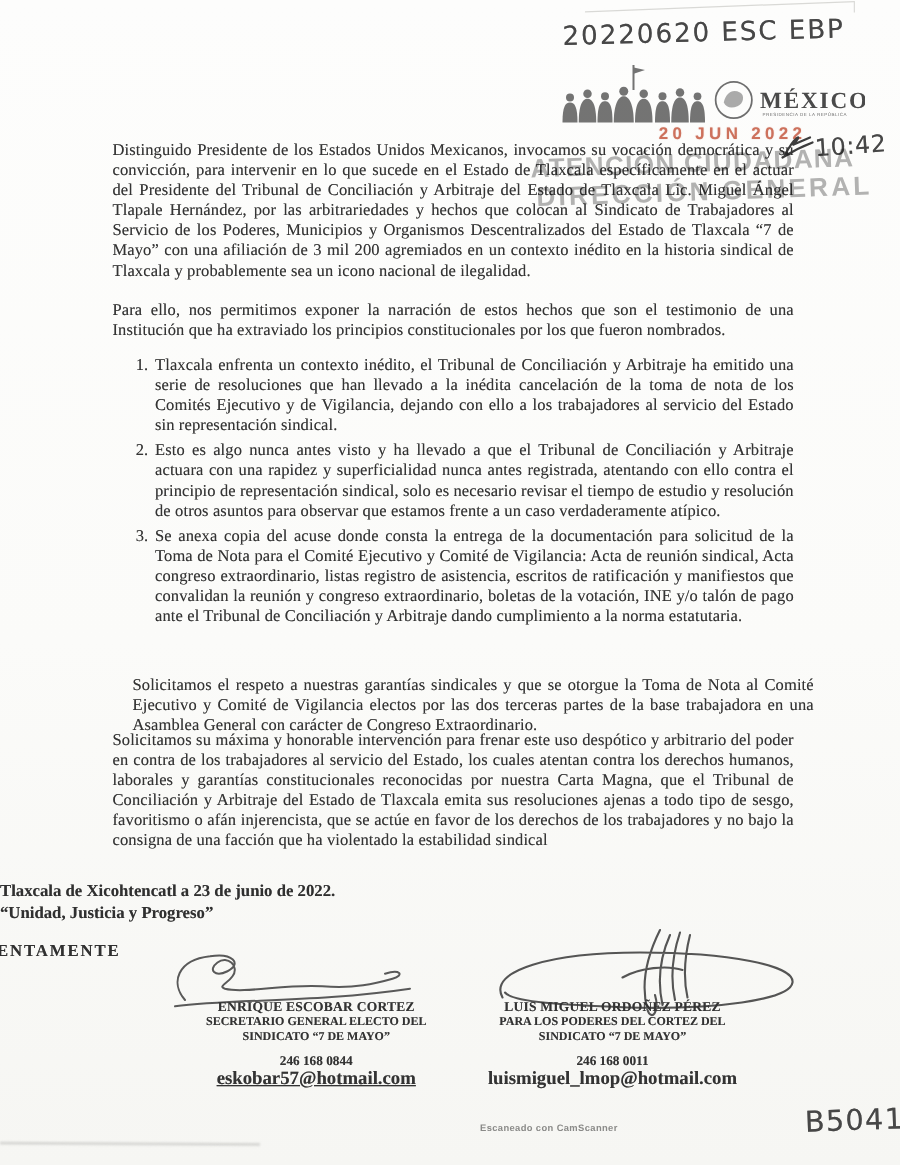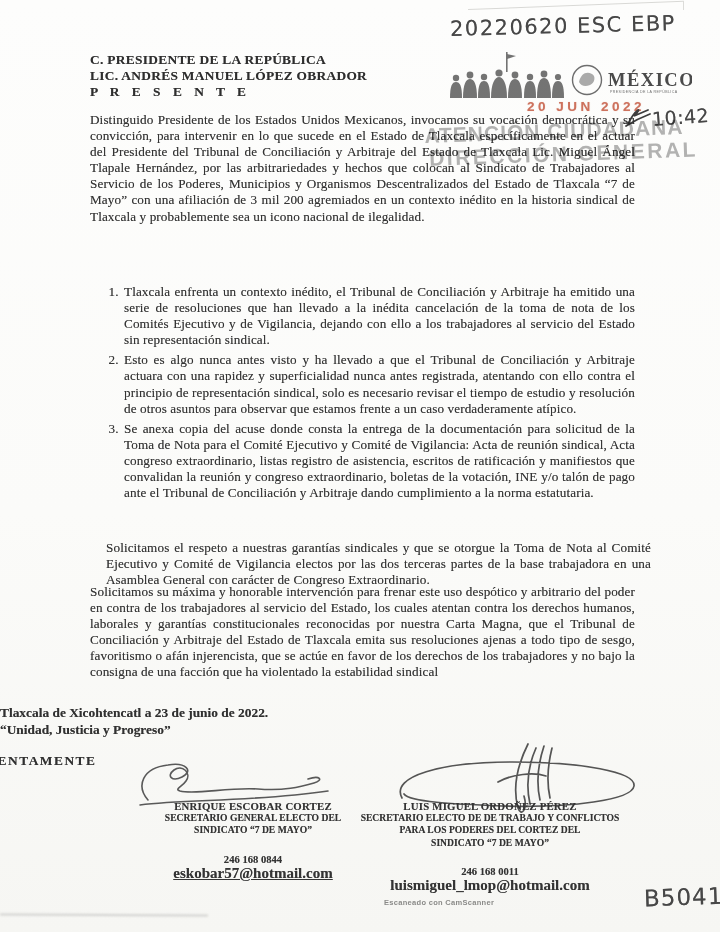--- a/index.html
+++ b/index.html
@@ -34,21 +34,21 @@
   }
   .overlay-stamp .l1{font-size:21px;letter-spacing:1px;}
   .overlay-stamp .l2{font-size:21px;letter-spacing:2.5px;margin-left:4px;}
   ol.points{margin:0;padding-left:24px;width:513px;}
   ol.points li{margin-bottom:4px;text-align:justify;padding-left:2px;}
   .center-line{left:0;width:720px;text-align:left;font-weight:bold;font-size:13.4px;color:#303030;text-shadow:0 0 .4px rgba(60,60,60,.5);}
   .salutation{letter-spacing:1.5px;transform:translateX(-23px);}
   .sig-block{text-align:center;line-height:12.2px;color:#333;text-shadow:0 0 .4px rgba(70,70,70,.5);}
   .sig-block .name{font-weight:bold;font-size:10.8px;letter-spacing:.2px;}
   .sig-block .title{font-size:9.6px;font-weight:bold;}
-  .sig-block .phone{font-weight:bold;font-size:10.6px;margin-top:17px;}
+  .sig-block .phone{font-weight:bold;font-size:10.6px;margin-top:7px;}
   .sig-block .email{font-weight:bold;font-size:15px;margin-top:1px;}
   .sig-block .email.underlined{text-decoration:underline;}
   .watermark{
     left:384px;top:898px;font-family:"Liberation Sans", sans-serif;font-size:7.5px;
     color:#8a8a88;filter:blur(.4px);letter-spacing:.3px;font-weight:bold;
   }
   .scan-line-top{left:468px;top:9px;width:216px;border-top:1.5px solid #d9d9d6;transform:rotate(-2.2deg);transform-origin:left top;}
   .scan-line-top2{left:683px;top:1px;height:9px;border-left:1.5px solid #dcdcd9;}
   .scan-line-bottom{left:0;top:914px;width:208px;border-top:2px solid #d2d2cf;filter:blur(.8px);transform:rotate(.3deg);}
   svg .ink{stroke:#3d3d3d;fill:none;stroke-linecap:round;}
@@ -106,28 +106,24 @@
         <path class="ink" stroke-width="1.8" d="M6 20 C14 4 22 2 12 12 L26 6 M4 22 C12 17 20 13 28 10"></path>
       </svg>
   </div>
   <div class="abs hand hand-time">10:42</div>
 
   <div class="abs overlay-stamp">
     <div class="l1">ATENCIÓN CIUDADANA</div>
     <div class="l2">DIRECCIÓN GENERAL</div>
   </div>
 
-  <div class="abs recipient" style="left:90px;top:52px;">
-    <div>C. PRESIDENTE DE LA REPÚBLICA</div>
-    <div>LIC. ANDRÉS MANUEL LÓPEZ OBRADOR</div>
-    <div class="spaced">P R E S E N T E</div>
-  </div>
 
   <p class="abs body-text" style="left:90px;top:112px;width:545px;margin:0;">Distinguido Presidente de los Estados Unidos Mexicanos, invocamos su vocación democrática y su convicción, para intervenir en lo que sucede en el Estado de Tlaxcala específicamente en el actuar del Presidente del Tribunal de Conciliación y Arbitraje del Estado de Tlaxcala Lic. Miguel Ángel Tlapale Hernández, por las arbitrariedades y hechos que colocan al Sindicato de Trabajadores al Servicio de los Poderes, Municipios y Organismos Descentralizados del Estado de Tlaxcala “7 de Mayo” con una afiliación de 3 mil 200 agremiados en un contexto inédito en la historia sindical de Tlaxcala y probablemente sea un icono nacional de ilegalidad.</p>
 
+  <p class="abs body-text" style="left:90px;top:240px;width:545px;margin:0;">Para ello, nos permitimos exponer la narración de estos hechos que son el testimonio de una Institución que ha extraviado los principios constitucionales por los que fueron nombrados.</p>
 
   <ol class="abs body-text points" style="left:98px;top:284px;margin:0;">
     <li>Tlaxcala enfrenta un contexto inédito, el Tribunal de Conciliación y Arbitraje ha emitido una serie de resoluciones que han llevado a la inédita cancelación de la toma de nota de los Comités Ejecutivo y de Vigilancia, dejando con ello a los trabajadores al servicio del Estado sin representación sindical.</li>
     <li>Esto es algo nunca antes visto y ha llevado a que el Tribunal de Conciliación y Arbitraje actuara con una rapidez y superficialidad nunca antes registrada, atentando con ello contra el principio de representación sindical, solo es necesario revisar el tiempo de estudio y resolución de otros asuntos para observar que estamos frente a un caso verdaderamente atípico.</li>
     <li>Se anexa copia del acuse donde consta la entrega de la documentación para solicitud de la Toma de Nota para el Comité Ejecutivo y Comité de Vigilancia: Acta de reunión sindical, Acta congreso extraordinario, listas registro de asistencia, escritos de ratificación y manifiestos que convalidan la reunión y congreso extraordinario, boletas de la votación, INE y/o talón de pago ante el Tribunal de Conciliación y Arbitraje dando cumplimiento a la norma estatutaria.</li>
   </ol>
 
   <p class="abs body-text" style="left:90px;top:524px;width:545px;margin:16px;">Solicitamos el respeto a nuestras garantías sindicales y que se otorgue la Toma de Nota al Comité Ejecutivo y Comité de Vigilancia electos por las dos terceras partes de la base trabajadora en una Asamblea General con carácter de Congreso Extraordinario.</p>
 
   <p class="abs body-text" style="left:90px;top:584px;width:545px;margin:0;">Solicitamos su máxima y honorable intervención para frenar este uso despótico y arbitrario del poder en contra de los trabajadores al servicio del Estado, los cuales atentan contra los derechos humanos, laborales y garantías constitucionales reconocidas por nuestra Carta Magna, que el Tribunal de Conciliación y Arbitraje del Estado de Tlaxcala emita sus resoluciones ajenas a todo tipo de sesgo, favoritismo o afán injerencista, que se actúe en favor de los derechos de los trabajadores y no bajo la consigna de una facción que ha violentado la estabilidad sindical</p>
@@ -155,21 +151,20 @@
   <div class="abs sig-block" style="left:128px;top:800px;width:250px;">
     <div class="name">ENRIQUE ESCOBAR CORTEZ</div>
     <div class="title">SECRETARIO GENERAL ELECTO DEL</div>
     <div class="title">SINDICATO “7 DE MAYO”</div>
     <div class="phone">246 168 0844</div>
     <div class="email underlined">eskobar57@hotmail.com</div>
   </div>
 
   <div class="abs sig-block" style="left:335px;top:800px;width:310px;">
     <div class="name">LUIS MIGUEL ORDOÑEZ PÉREZ</div>
-    <div class="title">SECRETARIO ELECTO DE DE TRABAJO Y CONFLICTOS</div>
     <div class="title">PARA LOS PODERES DEL CORTEZ DEL</div>
     <div class="title">SINDICATO “7 DE MAYO”</div>
     <div class="phone">246 168 0011</div>
     <div class="email">luismiguel_lmop@hotmail.com</div>
   </div>
 
   <div class="abs watermark">Escaneado con CamScanner</div>
   <div class="abs hand hand-id">B5041</div>
 
 </div>

